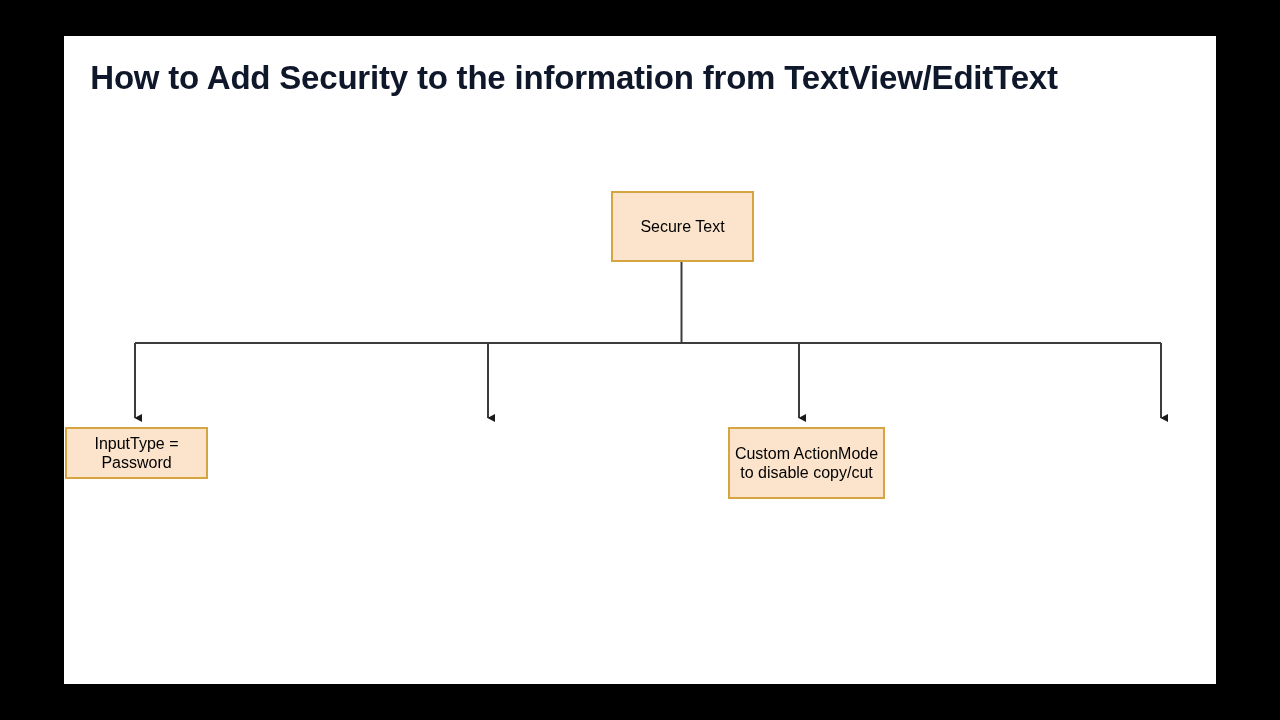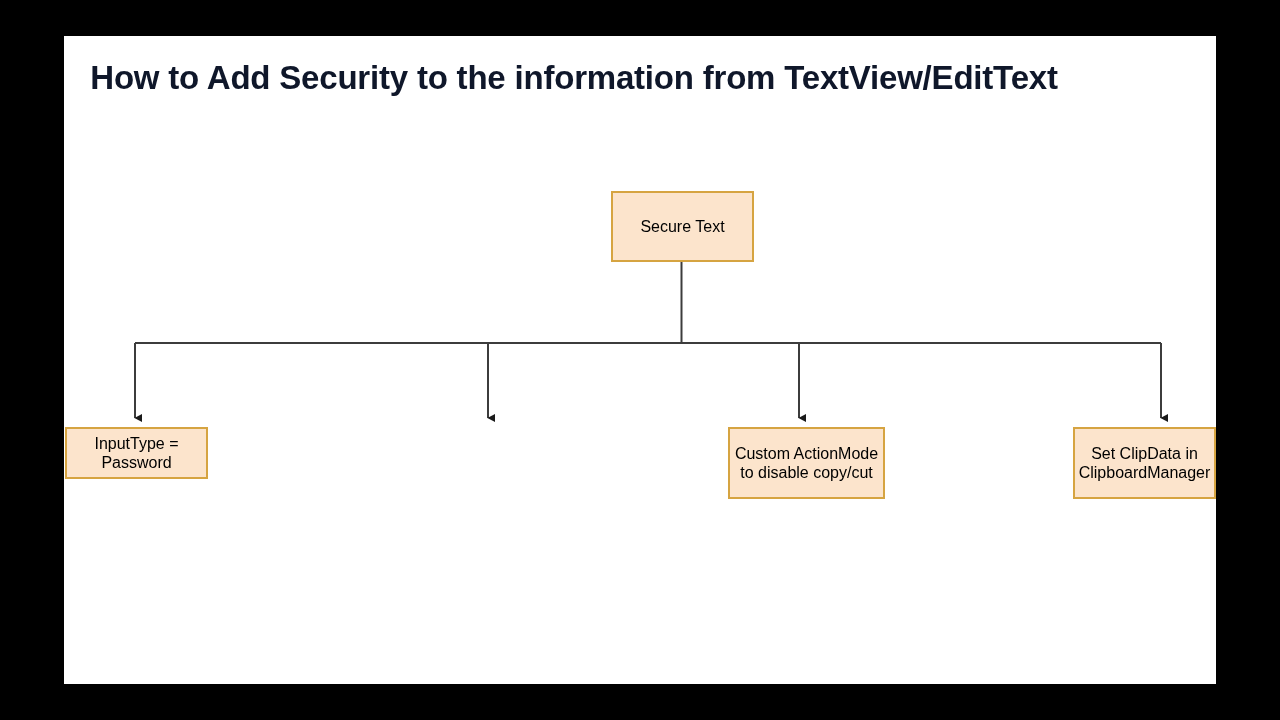--- a/index.html
+++ b/index.html
@@ -145,18 +145,16 @@
 
       <div class="node root">Secure Text</div>
 
       <div class="node leaf-0">InputType =
 Password</div>
 
 
       <div class="node leaf-2">Custom ActionMode
 to disable copy/cut</div>
 
-      <div class="node leaf-3">Set ClipData in
-ClipboardManager</div>
 
     </div>
   </div>
 </div>
 
 </body></html>

